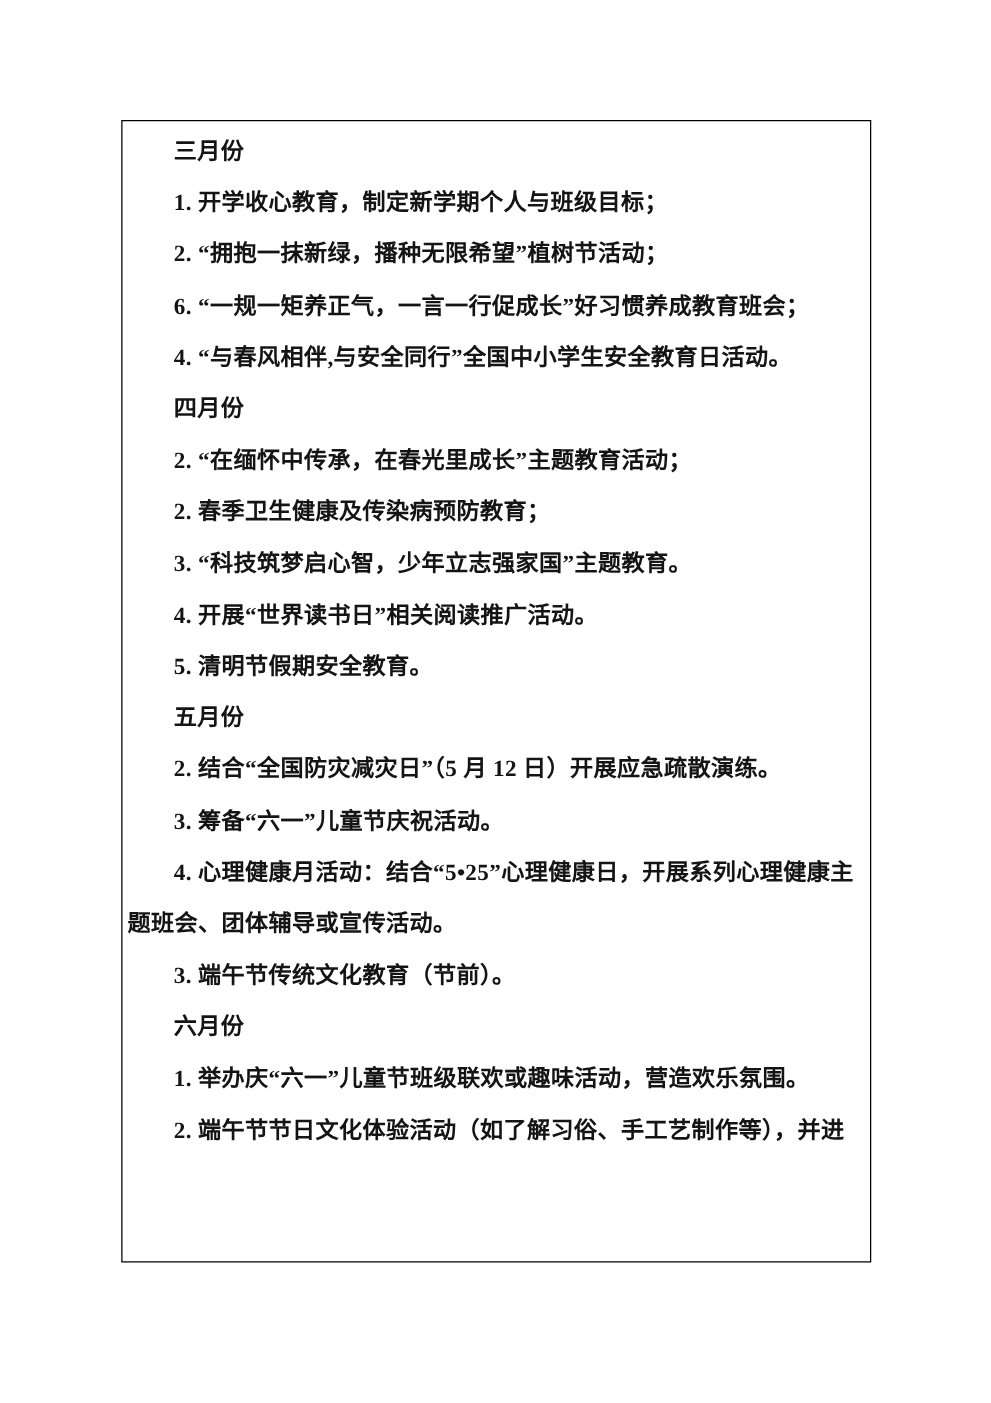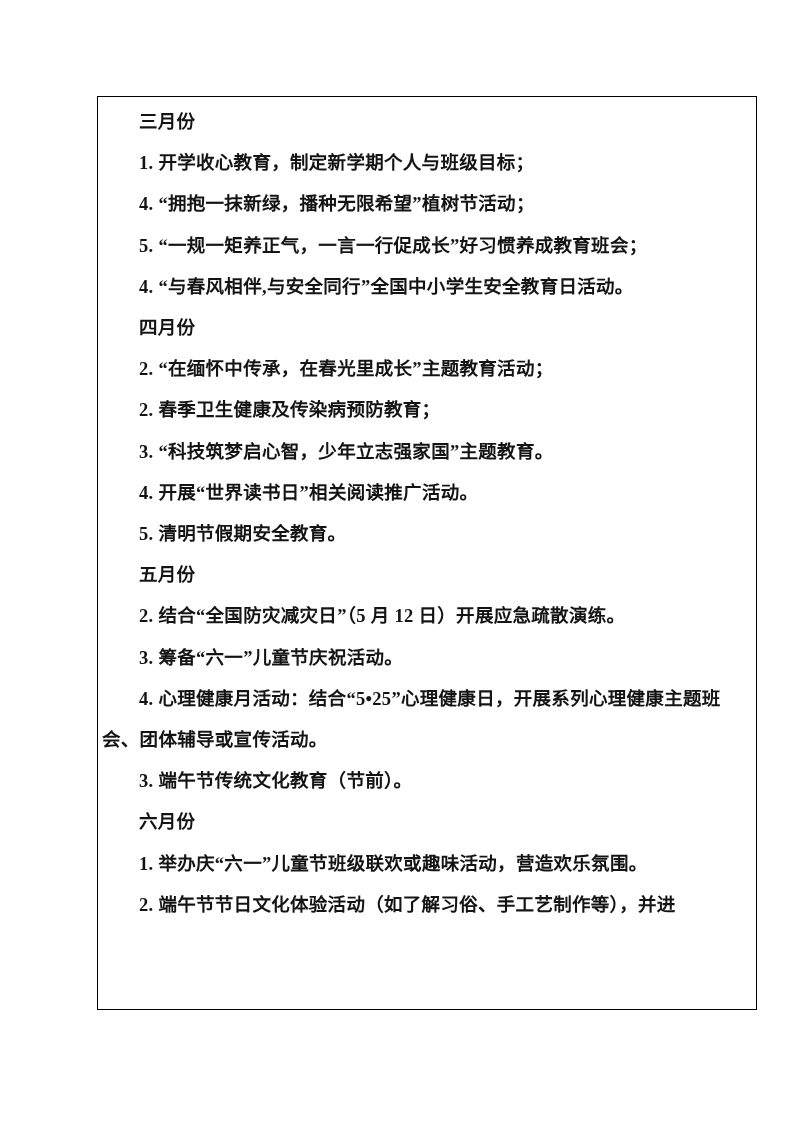--- a/index.html
+++ b/index.html
@@ -18,21 +18,21 @@
     position: absolute;
     left: 0; top: 0;
     width: 793px;
     height: 1122px;
     background: #ffffff;
   }
   .table-cell {
     position: absolute;
     left: 97px;
     top: 96px;
-    width: 660px;
+    width: 600px;
     height: 914px;
     box-sizing: border-box;
     border: 1.5px solid #000000;
     padding: 5px 5px 0 4px;
     overflow: hidden;
     color: #141414;
   }
   .para {
     margin: 0;
     font-size: 18.5px;
@@ -48,22 +48,22 @@
   }
 </style>
 </head>
 <body>
 
 <div class="doc-page">
   <div class="table-cell">
 
     <p class="para month-heading">三月份</p>
     <p class="para">1. 开学收心教育，制定新学期个人与班级目标；</p>
-    <p class="para">4. “拥抱一抹新绿，播种无限希望”植树节活动；</p>
-    <p class="para">5. “一规一矩养正气，一言一行促成长”好习惯养成教育班会；</p>
+    <p class="para">2. “拥抱一抹新绿，播种无限希望”植树节活动；</p>
+    <p class="para">6. “一规一矩养正气，一言一行促成长”好习惯养成教育班会；</p>
     <p class="para">4. “与春风相伴,与安全同行”全国中小学生安全教育日活动。</p>
 
     <p class="para month-heading">四月份</p>
     <p class="para">2. “在缅怀中传承，在春光里成长”主题教育活动；</p>
     <p class="para">2. 春季卫生健康及传染病预防教育；</p>
     <p class="para">3. “科技筑梦启心智，少年立志强家国”主题教育。</p>
     <p class="para">4. 开展“世界读书日”相关阅读推广活动。</p>
     <p class="para">5. 清明节假期安全教育。</p>
 
     <p class="para month-heading">五月份</p>

